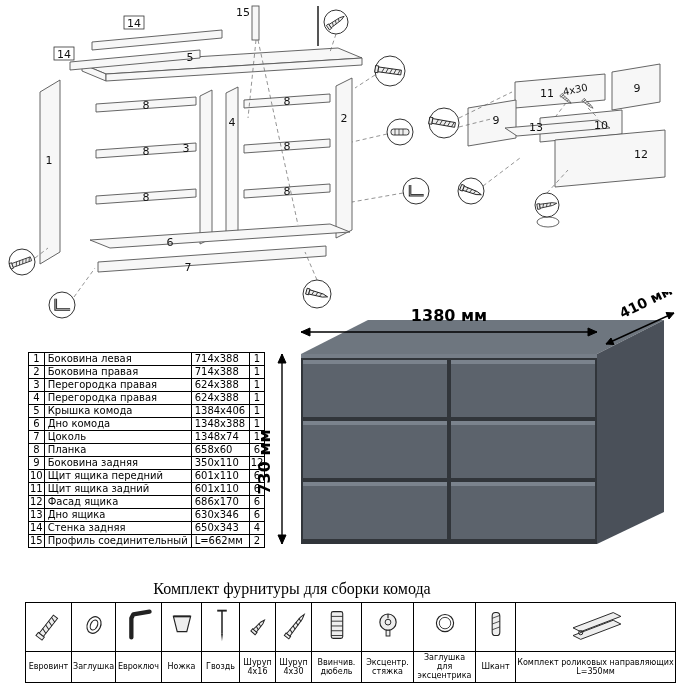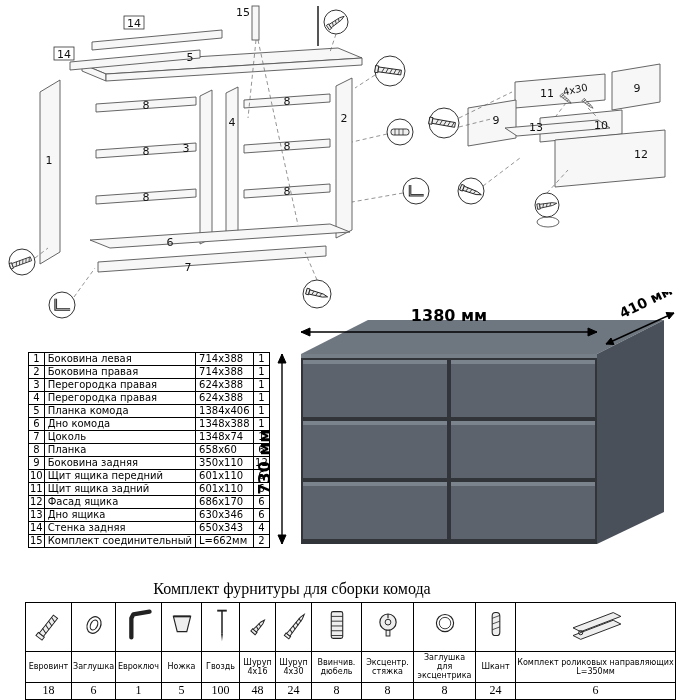--- a/index.html
+++ b/index.html
@@ -203,21 +203,21 @@
           <td class="c">1</td>
         </tr>
       <tr>
           <td class="c">4</td>
           <td class="nm">Перегородка правая</td>
           <td class="sz">624x388</td>
           <td class="c">1</td>
         </tr>
       <tr>
           <td class="c">5</td>
-          <td class="nm">Планка комода</td>
+          <td class="nm">Крышка комода</td>
           <td class="sz">1384x406</td>
           <td class="c">1</td>
         </tr>
       <tr>
           <td class="c">6</td>
           <td class="nm">Дно комода</td>
           <td class="sz">1348x388</td>
           <td class="c">1</td>
         </tr>
       <tr>
@@ -263,21 +263,21 @@
           <td class="c">6</td>
         </tr>
       <tr>
           <td class="c">14</td>
           <td class="nm">Стенка задняя</td>
           <td class="sz">650x343</td>
           <td class="c">4</td>
         </tr>
       <tr>
           <td class="c">15</td>
-          <td class="nm">Комплект соединительный</td>
+          <td class="nm">Профиль соединительный</td>
           <td class="sz">L=662мм</td>
           <td class="c">2</td>
         </tr>
     </tbody>
   </table>
 
   <div class="render">
     <svg width="445" height="282" viewBox="0 0 445 282">
 
       <g stroke="none">
@@ -437,29 +437,15 @@
       <td>Ножка</td>
       <td>Гвоздь</td>
       <td>Шуруп 4x16</td>
       <td>Шуруп 4x30</td>
       <td>Ввинчив. дюбель</td>
       <td>Эксцентр. стяжка</td>
       <td>Заглушка для эксцентрика</td>
       <td>Шкант</td>
       <td>Комплект роликовых направляющих L=350мм</td>
     </tr>
-    <tr class="qty-row">
-      <td>18</td>
-      <td>6</td>
-      <td>1</td>
-      <td>5</td>
-      <td>100</td>
-      <td>48</td>
-      <td>24</td>
-      <td>8</td>
-      <td>8</td>
-      <td>8</td>
-      <td>24</td>
-      <td>6</td>
-    </tr>
   </tbody>
     </table>
 </div>
 
 </body></html>

